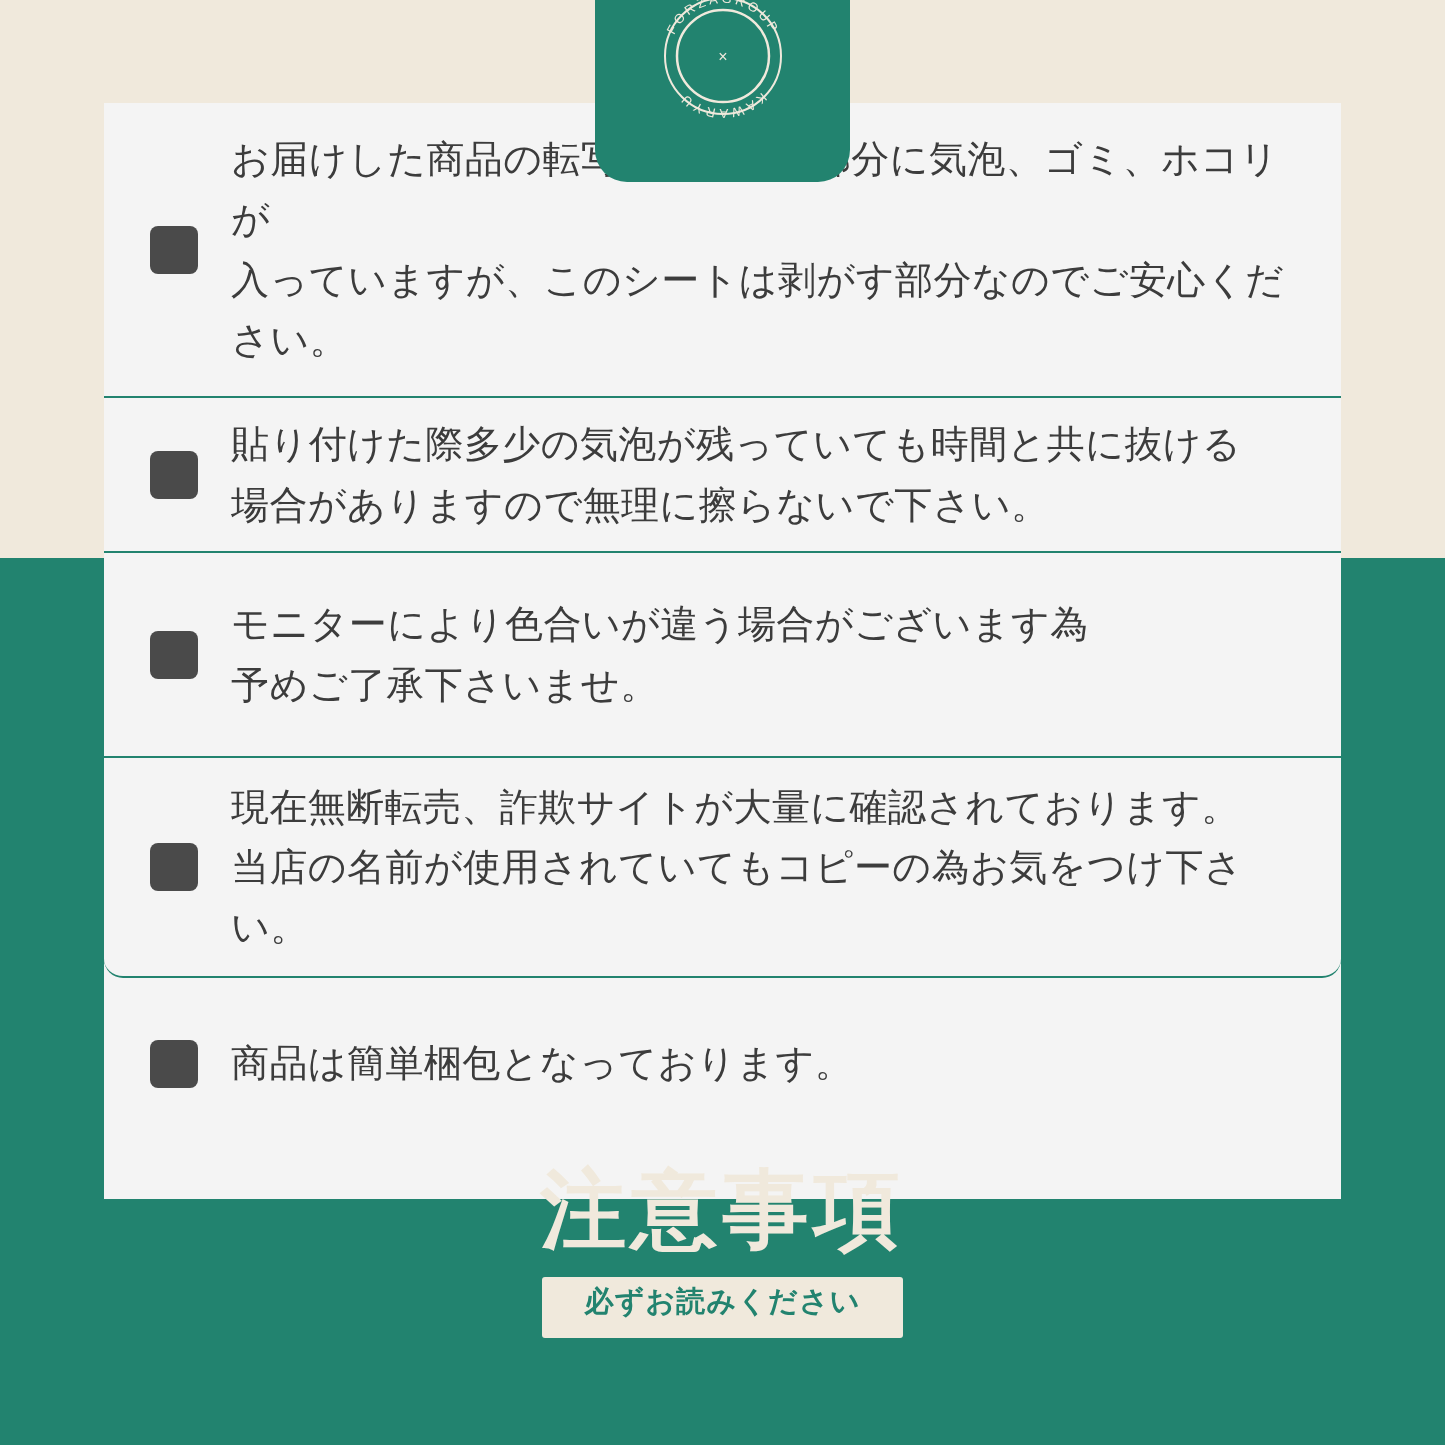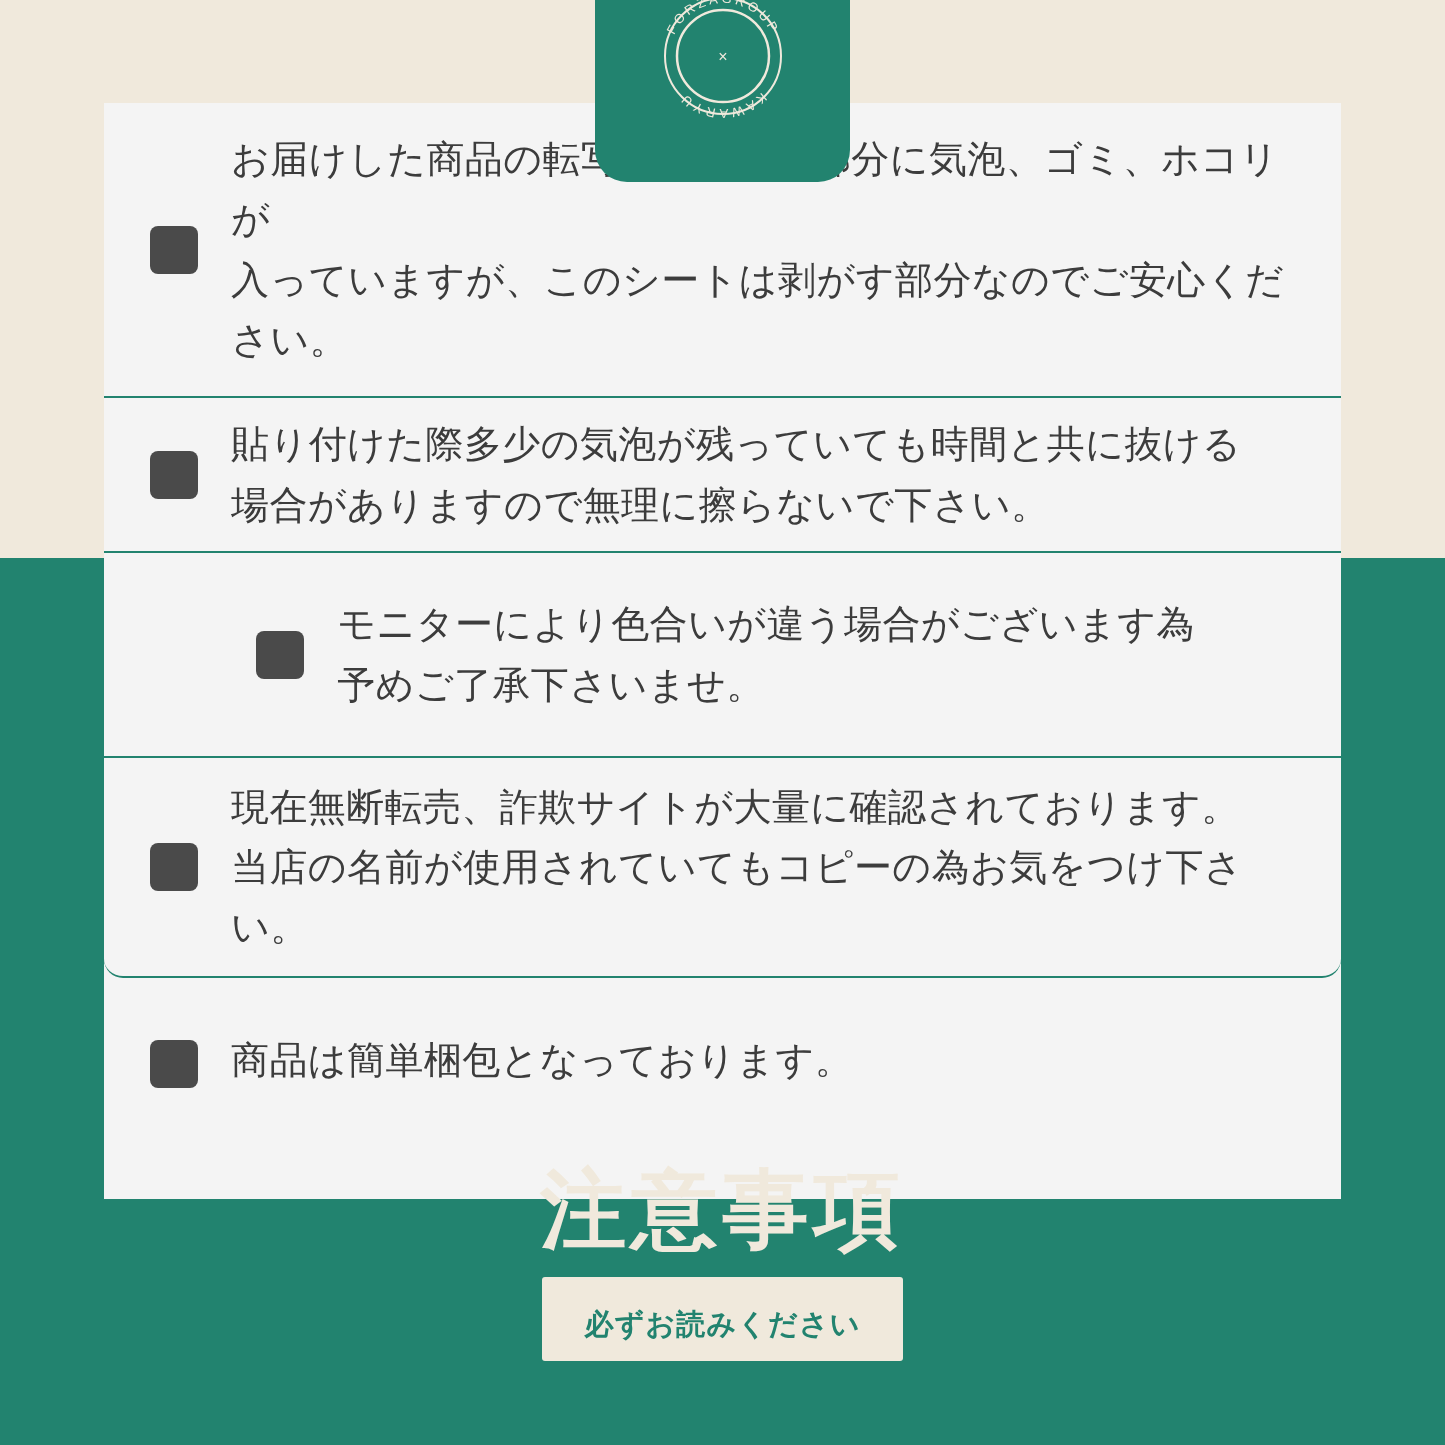--- a/index.html
+++ b/index.html
@@ -77,25 +77,24 @@
 
   .row {
     display: flex;
     align-items: center;
     box-sizing: border-box;
     padding: 0 40px 0 46px;
     border-bottom: 2px solid #22836f;
   }
   .row:last-child {
     border-bottom: none;
-    font-family: Liberation Mono, monospace;
   }
   .row-1 { height: 295px; }
   .row-2 { height: 155px; }
-  .row-3 { height: 205px; justify-content: center; }
+  .row-3 { height: 205px; }
   .row-4 { height: 220px; border-radius: 19px; }
   .row-5 { height: 171px; }
 
   .bullet {
     flex: 0 0 auto;
     width: 48px;
     height: 48px;
     background: #4a4a4a;
     border-radius: 8px;
     margin-right: 33px;
@@ -130,21 +129,21 @@
     letter-spacing: 0.06em;
     line-height: 1.1;
   }
   .footer-pill {
     margin-top: 20px;
     background: #f0e9dc;
     color: #22836f;
     font-size: 29px;
     font-weight: bold;
     letter-spacing: 0.04em;
-    padding: 28px 42px 16px 42px;
+    padding: 5px 42px 16px 42px;
     border-radius: 3px;
     text-align: center;
   }
 </style>
 </head>
 <body>
 
 <div class="canvas">
 
   <div class="green-band"></div>

